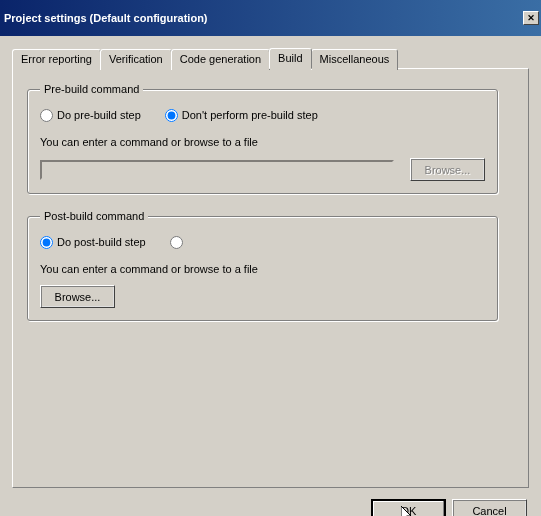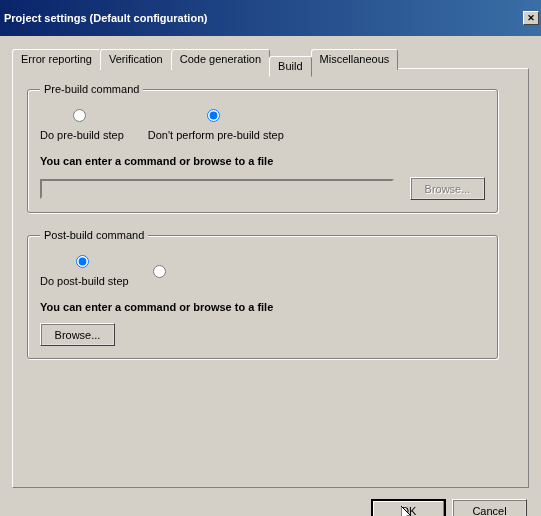--- a/index.html
+++ b/index.html
@@ -57,21 +57,21 @@
     border: 1px solid;
     border-color: #fff #808080 #808080 #fff;
     border-bottom: none;
     margin-right: -1px;
     cursor: pointer;
     position: relative;
     top: 1px;
     border-radius: 3px 3px 0 0;
   }
   .tab.active {
-    top: 8px;
+    top: 0;
     padding-bottom: 4px;
     border-bottom: 1px solid #d4d0c8;
     z-index: 3;
   }
   .tab-panel {
     border: 1px solid;
     border-color: #fff #808080 #808080 #fff;
     background: #d4d0c8;
     height: 420px;
     padding: 14px;
@@ -90,29 +90,27 @@
     background: #d4d0c8;
   }
   .radio-row {
     display: flex;
     gap: 24px;
     margin-bottom: 14px;
     align-items: center;
   }
   .radio-item {
     display: flex;
-    align-items: center;
-    gap: 7px;
-    cursor: pointer;
-    flex-direction: column;
+    align-items: flex-start;
+    gap: 0;
+    cursor: pointer;
   }
   .radio-item input { margin: 0 4px 0 0; }
   .hint {
     margin-bottom: 10px;
-    font-weight: bold;
   }
   .input-row {
     display: flex;
     gap: 16px;
     align-items: center;
   }
   .input-row input[type="text"] {
     flex: 1;
     height: 20px;
     font-family: Tahoma, sans-serif;

